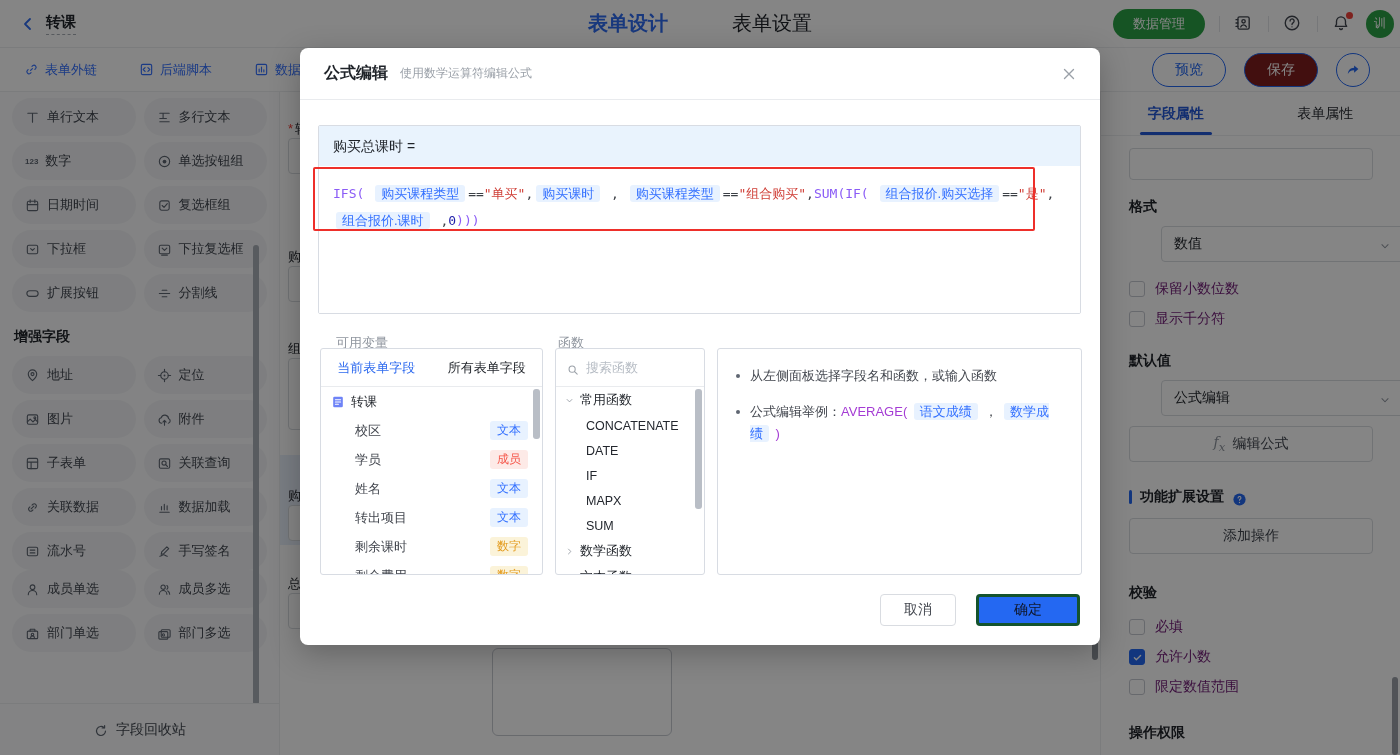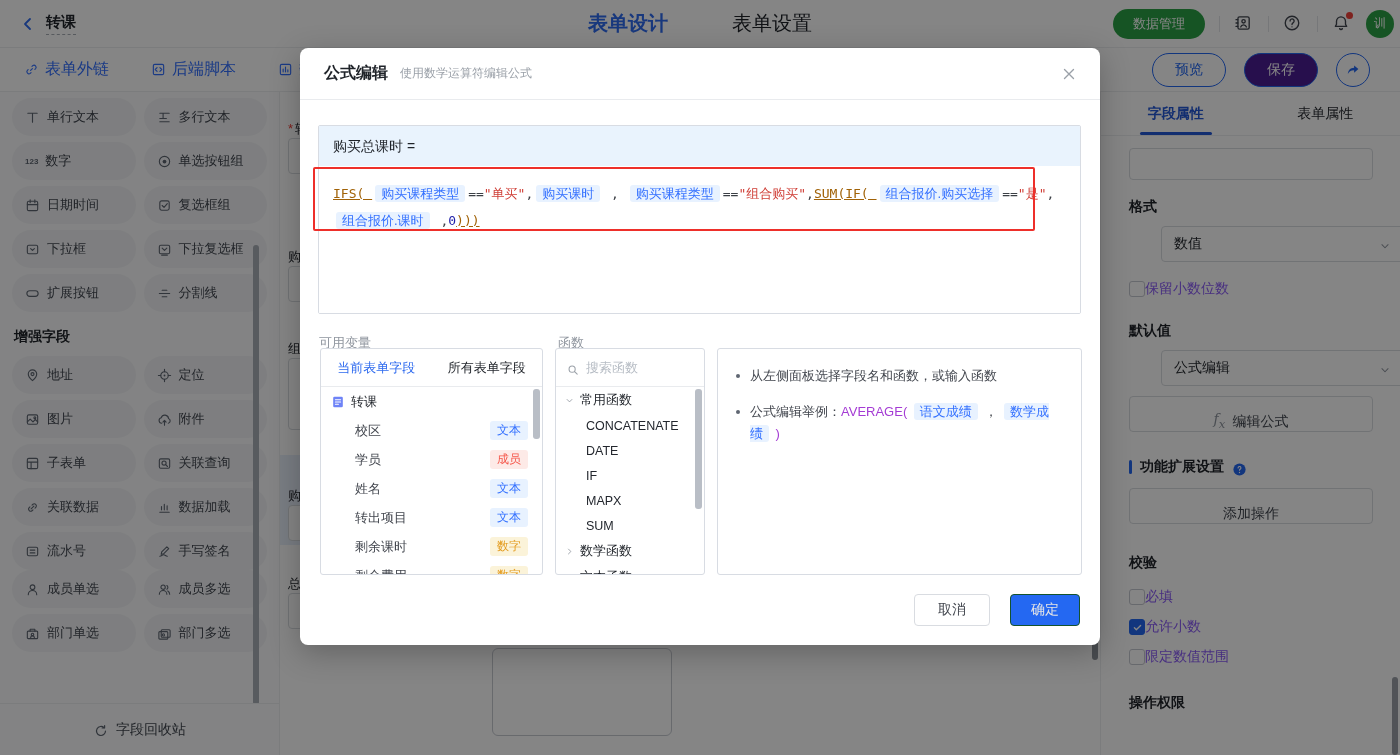--- a/index.html
+++ b/index.html
@@ -20,26 +20,26 @@
   .green-pill { border:none; background:#2ba245; color:#fff; font-size:13px; height:30px; padding:0 20px; border-radius:15px; cursor:pointer; font-family:inherit; }
   .vdiv { width:1px; height:16px; background:#e3e5e8; }
   .tb-ic { position:relative; width:20px; height:20px; color:#41464f; cursor:pointer; }
   .tb-ic svg { width:20px; height:20px; }
   .dot { position:absolute; right:-1px; top:-2px; width:7px; height:7px; border-radius:50%; background:#f2413a; }
   .avatar { width:28px; height:28px; border-radius:50%; background:#2ba245; color:#fff; font-size:12px; display:flex; align-items:center; justify-content:center; cursor:pointer; }
 
   
   .toolbar { position:absolute; left:0; top:48px; width:1400px; height:44px; background:#fff; border-bottom:1px solid #ebedf0; display:flex; align-items:center; z-index:1; }
   .tl-left { display:flex; align-items:center; gap:42px; padding-left:24px; }
-  .tl-link { display:flex; align-items:center; gap:6px; color:#3370ff; font-size:16px; cursor:pointer; }
+  .tl-link { display:flex; align-items:center; gap:6px; color:#3370ff; font-size:13px; cursor:pointer; }
   .tl-link .ic { width:15px; height:15px; }
   .tl-right { position:absolute; right:30px; display:flex; align-items:center; gap:18px; }
   .pill { height:34px; border-radius:17px; font-size:14px; cursor:pointer; font-family:inherit; }
   .pill.outline { padding:0 22px; background:#fff; border:1px solid #2468f2; color:#2468f2; }
-  .pill.solid { padding:0 22px; background:#4c1d95; border:1px solid #2468f2; color:#fff; }
+  .pill.solid { padding:0 22px; background:#7f1d1d; border:1px solid #2468f2; color:#fff; }
   .share-btn { width:34px; height:34px; border-radius:50%; border:1px solid #2468f2; color:#2468f2; display:flex; align-items:center; justify-content:center; cursor:pointer; }
 
   
   .palette { position:absolute; left:0; top:92px; width:280px; height:663px; background:#fbfcfd; border-right:1px solid #ebedf0; padding:6px 12px 0 12px; overflow:hidden; z-index:1; }
   .pal-title { font-size:14px; font-weight:700; color:#1f2329; margin:16px 2px 10px 2px; }
   .pal-grid { display:grid; grid-template-columns:1fr 1fr; gap:6px 8px; }
   .pal-pill { height:38px; border-radius:19px; background:#f1f2f5; display:flex; align-items:center; gap:7px; padding:0 4px 0 13px; font-size:13px; color:#41464f; cursor:grab; white-space:nowrap; overflow:hidden; }
   .pal-pill .ic { width:15px; height:15px; color:#5f6672; flex:none; }
   .pal-num { font-size:8px; font-weight:700; color:#5f6672; letter-spacing:0; flex:none; }
   .pal-scroll { position:absolute; left:253px; top:153px; width:6px; height:460px; border-radius:3px; background:#a9aeb6; }
@@ -59,46 +59,46 @@
   .props { position:absolute; left:1100px; top:92px; width:300px; height:663px; background:#fff; border-left:1px solid #ebedf0; z-index:1; }
   .pr-tabs { display:flex; height:44px; border-bottom:1px solid #ebedf0; }
   .pr-tab { flex:1; display:flex; align-items:center; justify-content:center; font-size:14px; color:#1f2329; position:relative; cursor:pointer; }
   .pr-tab.active { color:#2458d6; font-weight:600; }
   .pr-tab.active::after { content:""; position:absolute; bottom:0; left:50%; transform:translateX(-50%); width:72px; height:3px; border-radius:2px; background:#2458d6; }
   .pr-body { padding:12px 28px 0 28px; }
   .pr-input { width:244px; height:32px; border:1px solid #d9dce1; border-radius:4px; background:#fff; }
   .pr-label { font-size:14px; font-weight:700; margin:18px 0 10px 0; }
   .pr-select { width:244px; height:36px; border:1px solid #d9dce1; border-radius:4px; display:flex; align-items:center; justify-content:space-between; padding:0 12px; font-size:14px; color:#1f2329; cursor:pointer;margin-left:32px; }
   .pr-select .ic { width:14px; height:14px; color:#8f959e; }
-  .ck-row { display:flex; align-items:center; height:30px; font-size:14px; color:#8b5cf6; cursor:pointer; }
+  .ck-row { display:flex; align-items:center; gap:10px; height:30px; font-size:14px; color:#701a75; cursor:pointer; }
   .ckbox { width:16px; height:16px; border:1px solid #c6cad1; border-radius:3px; background:#fff; flex:none; display:flex; align-items:center; justify-content:center; }
   .ckbox.checked { background:#2468f2; border-color:#2468f2; }
   .ckbox svg { width:11px; height:11px; }
-  .pr-btn { width:244px; height:36px; border:1px solid #d9dce1; border-radius:4px; background:#fff; display:flex; align-items:flex-end; justify-content:center; gap:7px; font-size:14px; color:#41464f; cursor:pointer; font-family:inherit; }
+  .pr-btn { width:244px; height:36px; border:1px solid #d9dce1; border-radius:4px; background:#fff; display:flex; align-items:center; justify-content:center; gap:7px; font-size:14px; color:#41464f; cursor:pointer; font-family:inherit; }
   .fx { font-family:"DejaVu Serif",serif; font-style:italic; color:#8f959e; font-size:14px; }
   .pr-sec { display:flex; align-items:center; gap:8px; margin:26px 0 12px 0; }
   .pr-sec .bar { width:3px; height:14px; background:#2468f2; border-radius:2px; }
   .pr-sec .t { font-size:14px; font-weight:700; }
   .pr-sec .ic { width:15px; height:15px; }
   .pr-scroll { position:absolute; right:2px; top:585px; width:6px; height:78px; border-radius:3px; background:#9ba0a8; }
 
   
   .overlay { position:absolute; inset:0; background:rgba(0,0,0,0.48); z-index:40; }
   .modal { position:absolute; left:300px; top:48px; width:800px; height:597px; background:#fff; border-radius:8px; box-shadow:0 8px 30px rgba(0,0,0,.25); z-index:50; }
   .m-head { position:absolute; left:0; top:0; width:100%; height:52px; border-bottom:1px solid #e9ebee; display:flex; align-items:center; padding:0 24px; }
   .m-title { font-size:16px; font-weight:700; }
   .m-sub { font-size:12px; color:#9aa0a8; margin-left:12px; }
   .m-close { position:absolute; right:22px; top:16px; width:18px; height:18px; color:#9aa0a8; cursor:pointer; }
   .m-close svg { width:18px; height:18px; }
 
   .f-box { position:absolute; left:18px; top:77px; width:763px; height:189px; border:1px solid #d8dce3; border-radius:2px; overflow:hidden; }
   .f-head { height:40px; background:#e9f3fd; font-size:14px; color:#1f2329; line-height:40px; padding-left:14px; }
   .f-body { height:149px; background:#fff; padding:14px 14px; font-family:"DejaVu Sans Mono",monospace; font-size:13px; line-height:27px; cursor:text; }
   .tk-field { color:#3370ff; background:#e8f2ff; border-radius:3px; padding:1px 6px; margin:0 3px; font-family:"Liberation Sans","DejaVu Sans",sans-serif; cursor:pointer; }
-  .tk-kw { color:#a16207;text-decoration:underline; }
+  .tk-kw { color:#8b5cf6; }
   .tk-num { color:#1c1ca8; }
   .tk-str { color:#cf3e36; }
   .tk-op { color:#3b3f45; }
   .tk-fn { color:#a43bd4; }
   .red-annot { position:absolute; left:13px; top:119px; width:722px; height:64px; border:2px solid #ee2f2a; border-radius:2px; z-index:5; pointer-events:none; }
 
   .sec-label { position:absolute; top:286px; font-size:13px; color:#8f959e; }
   .panel { position:absolute; top:300px; height:227px; border:1px solid #d8dce3; border-radius:3px; background:#fff; overflow:hidden; }
   .vars-panel { left:20px; width:223px; }
   .vp-tabs { height:38px; border-bottom:1px solid #e9ebee; display:flex; }
@@ -121,21 +121,21 @@
   .fn-group .ic { width:11px; height:11px; color:#8f959e; }
   .fn-item { height:25px; display:flex; align-items:center; padding-left:30px; font-size:12.5px; color:#23272e; cursor:pointer; }
 
   .tips-panel { left:417px; width:365px; padding:16px 18px; }
   .tip { display:flex; gap:10px; font-size:13px; color:#42464e; line-height:22px; margin-bottom:14px; }
   .tip .b { flex:none; width:4px; height:4px; border-radius:50%; background:#5f6672; margin-top:9px; }
 
   .m-foot { position:absolute; right:20px; top:546px; display:flex; gap:20px; }
   .btn { height:32px; border-radius:4px; font-size:14px; cursor:pointer; font-family:inherit; }
   .btn.ghost { width:76px; background:#fff; border:1px solid #d9dce1; color:#42464e; }
-  .btn.primary { width:70px; background:#2468f2; border:1px solid #14532d; color:#e5e5e5; }
+  .btn.primary { width:104px; background:#2468f2; border:3px solid #14532d; color:#0f172a; }
 </style>
 </head>
 <body>
 
 <div id="app">
 
   <header class="topbar">
     <div class="tb-left">
       <span class="back">
           <svg width="16" height="16" viewBox="0 0 16 16" fill="none" stroke="currentColor" stroke-width="1.8" stroke-linecap="round" stroke-linejoin="round">
@@ -426,20 +426,24 @@
         <span>数值</span>
         <span class="ic" id="icChevF"><svg class="ic" viewBox="0 0 16 16" fill="none" stroke="currentColor" stroke-width="1.2" stroke-linecap="round" stroke-linejoin="round">
               <path d="M4.5 6.5L8 10l3.5-3.5"></path>
             </svg></span>
       </div>
       <div id="fmtOpts" style="margin-top:12px">
           <div class="ck-row">
             <span class="ckbox"></span>
             <span>保留小数位数</span>
           </div>
+          <div class="ck-row">
+            <span class="ckbox"></span>
+            <span>显示千分符</span>
+          </div>
         </div>
       <div class="pr-label">默认值</div>
       <div class="pr-select">
         <span>公式编辑</span>
         <span class="ic" id="icChevD"><svg class="ic" viewBox="0 0 16 16" fill="none" stroke="currentColor" stroke-width="1.2" stroke-linecap="round" stroke-linejoin="round">
               <path d="M4.5 6.5L8 10l3.5-3.5"></path>
             </svg></span>
       </div>
       <button class="pr-btn" style="margin-top:10px">
         <span class="fx">f<sub>x</sub></span>
@@ -494,21 +498,21 @@
             <path d="M4 4l8 8M12 4l-8 8"></path>
           </svg></span>
     </div>
 
     <div class="f-box">
       <div class="f-head">购买总课时 =</div>
       <div class="f-body" id="formulaLine"><span class="tk-kw">IFS( </span><span class="tk-field">购买课程类型</span><span class="tk-op">==</span><span class="tk-str">"单买"</span><span class="tk-op">,</span><span class="tk-field">购买课时</span><span class="tk-op"> , </span><span class="tk-field">购买课程类型</span><span class="tk-op">==</span><span class="tk-str">"组合购买"</span><span class="tk-op">,</span><span class="tk-kw">SUM(IF( </span><span class="tk-field">组合报价.购买选择</span><span class="tk-op">==</span><span class="tk-str">"是"</span><span class="tk-op">, </span><span class="tk-field">组合报价.课时</span><span class="tk-op"> ,</span><span class="tk-num">0</span><span class="tk-kw">)))</span></div>
     </div>
     <div class="red-annot"></div>
 
-    <span class="sec-label" style="left:19px">可用变量</span>
+    <span class="sec-label" style="left:36px">可用变量</span>
     <span class="sec-label" style="left:258px">函数</span>
 
     <div class="panel vars-panel">
       <div class="vp-tabs" id="varTabs">
           <div class="vp-tab active">当前表单字段</div>
           <div class="vp-tab">所有表单字段</div>
         </div>
       <div id="varList">
           <div class="vp-row">
             <svg class="ic" viewBox="0 0 16 16" fill="none" stroke="currentColor" stroke-width="1.2" stroke-linecap="round" stroke-linejoin="round">

